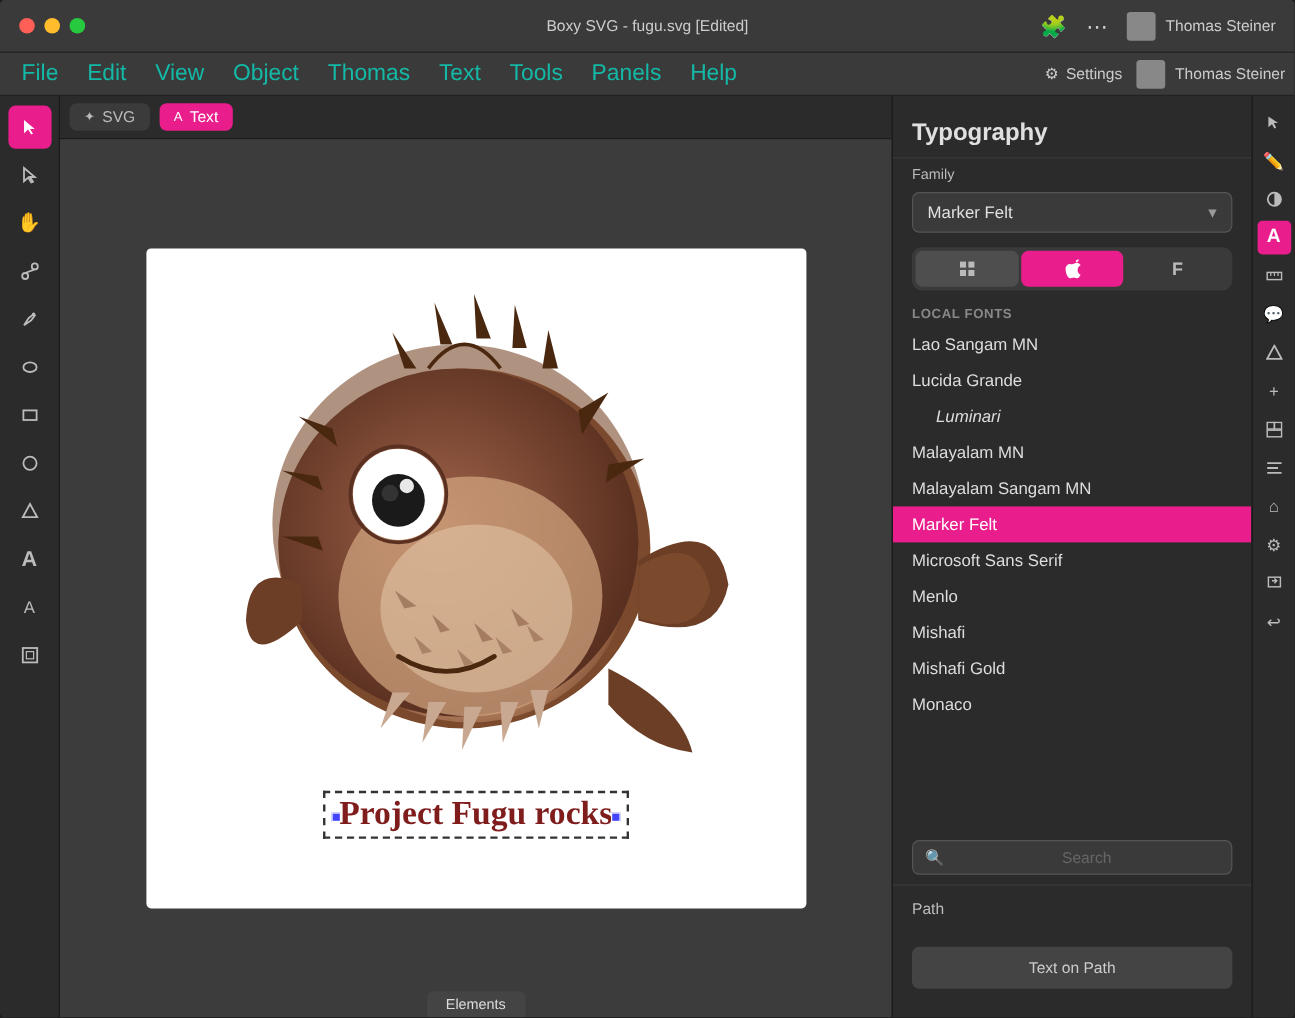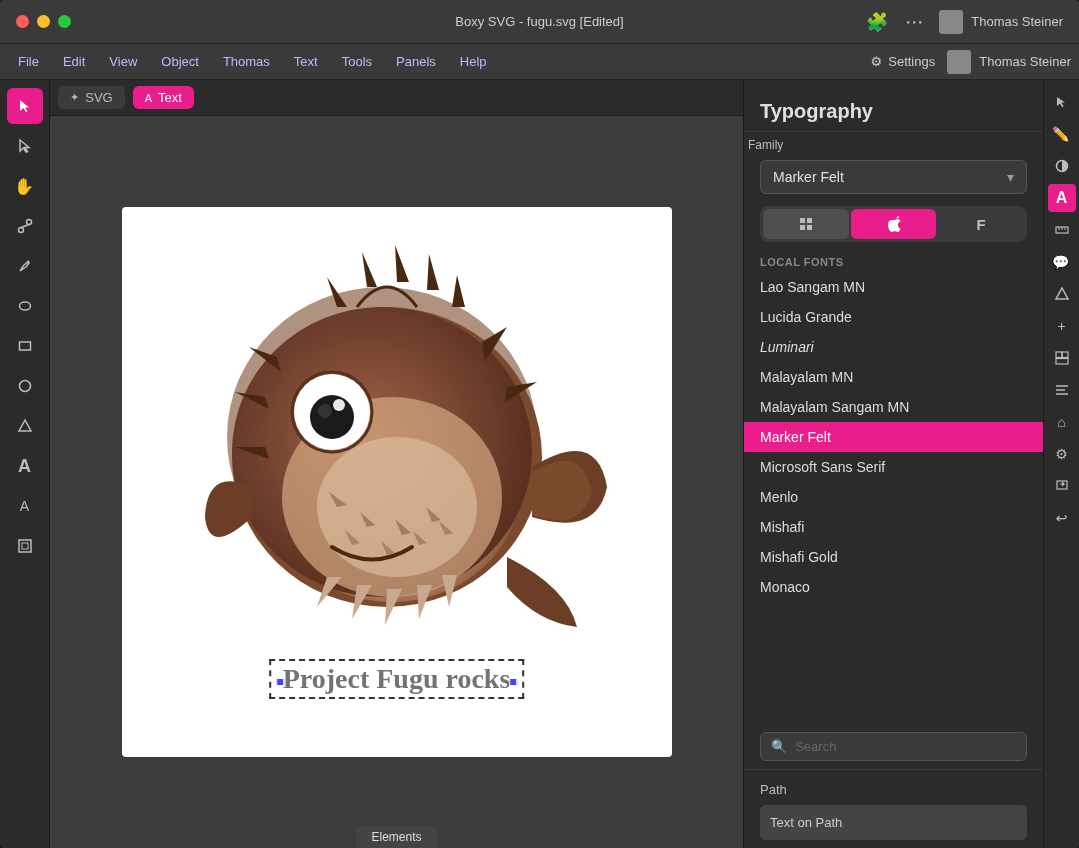--- a/index.html
+++ b/index.html
@@ -85,22 +85,22 @@
       background: #3a3a3a;
       height: 36px;
       display: flex;
       align-items: center;
       padding: 0 8px;
       flex-shrink: 0;
       border-bottom: 1px solid #222;
       gap: 4px;
     }
     .menu-item {
-      color: #c4b5fd;
-      font-size: 13px;
+      color: #14b8a6;
+      font-size: 19px;
       padding: 4px 10px;
       border-radius: 4px;
       cursor: pointer;
     }
 
     .menubar-right {
       margin-left: auto;
       display: flex;
       align-items: center;
       gap: 12px;
@@ -202,21 +202,21 @@
 
     
     .canvas-text {
       position: absolute;
       bottom: 58px;
       left: 50%;
       transform: translateX(-50%);
       font-family: 'Comic Sans MS', 'Marker Felt', fantasy;
       font-size: 28px;
       font-weight: bold;
-      color: #737373;
+      color: #7f1d1d;
       white-space: nowrap;
       border: 2px dashed #333;
       padding: 2px 6px;
       background: rgba(255,255,255,0.5);
       user-select: none;
     }
     .canvas-text .sel-handle {
       display: inline-block;
       width: 8px;
       height: 8px;
@@ -264,21 +264,21 @@
       font-size: 11px;
       font-weight: 600;
       text-transform: uppercase;
       letter-spacing: 0.5px;
       padding: 10px 16px 4px;
     }
 
     .subsection-label {
       color: #bbb;
       font-size: 12px;
-      padding: 6px 4px 4px;
+      padding: 6px 16px 4px;
     }
 
     
     .font-family-dropdown {
       margin: 4px 16px;
       background: #3a3a3a;
       border: 1px solid #555;
       border-radius: 6px;
       padding: 8px 12px;
       display: flex;
@@ -336,66 +336,67 @@
     .font-item {
       padding: 7px 16px;
       font-size: 14px;
       color: #ddd;
       cursor: pointer;
       white-space: nowrap;
       overflow: hidden;
       text-overflow: ellipsis;
     }
     .font-item.selected { background: #e91e8c; color: white; }
-    .font-item.italic-style { font-style: italic; }
+    .font-item.italic-style { font-style: italic; margin-left: 20px; }
 
     
     .search-box {
       margin: 8px 16px;
       background: #3a3a3a;
       border: 1px solid #555;
       border-radius: 6px;
       display: flex;
       align-items: center;
       padding: 6px 10px;
       gap: 8px;
     }
     .search-icon-svg { color: #888; font-size: 13px; }
     .search-input {
       background: transparent;
       border: none;
       outline: none;
       color: #ccc;
       font-size: 13px;
       flex: 1;
+      text-align: center;
     }
     .search-input::placeholder { color: #666; }
 
     
     .path-section {
       border-top: 1px solid #3a3a3a;
       padding: 12px 0 8px;
       flex-shrink: 0;
     }
     .path-label {
       color: #bbb;
       font-size: 13px;
       padding: 0 16px 8px;
     }
     .text-on-path-btn {
-      margin: 0 16px;
+      margin: 16px 16px;
       background: #444;
       border: none;
       border-radius: 6px;
       color: #ccc;
       font-size: 13px;
       padding: 10px;
       width: calc(100% - 32px);
       cursor: pointer;
-      text-align: left;
+      text-align: center;
     }
 
     
     .right-icons {
       width: 36px;
       background: #2b2b2b;
       display: flex;
       flex-direction: column;
       align-items: center;
       padding: 8px 0;

